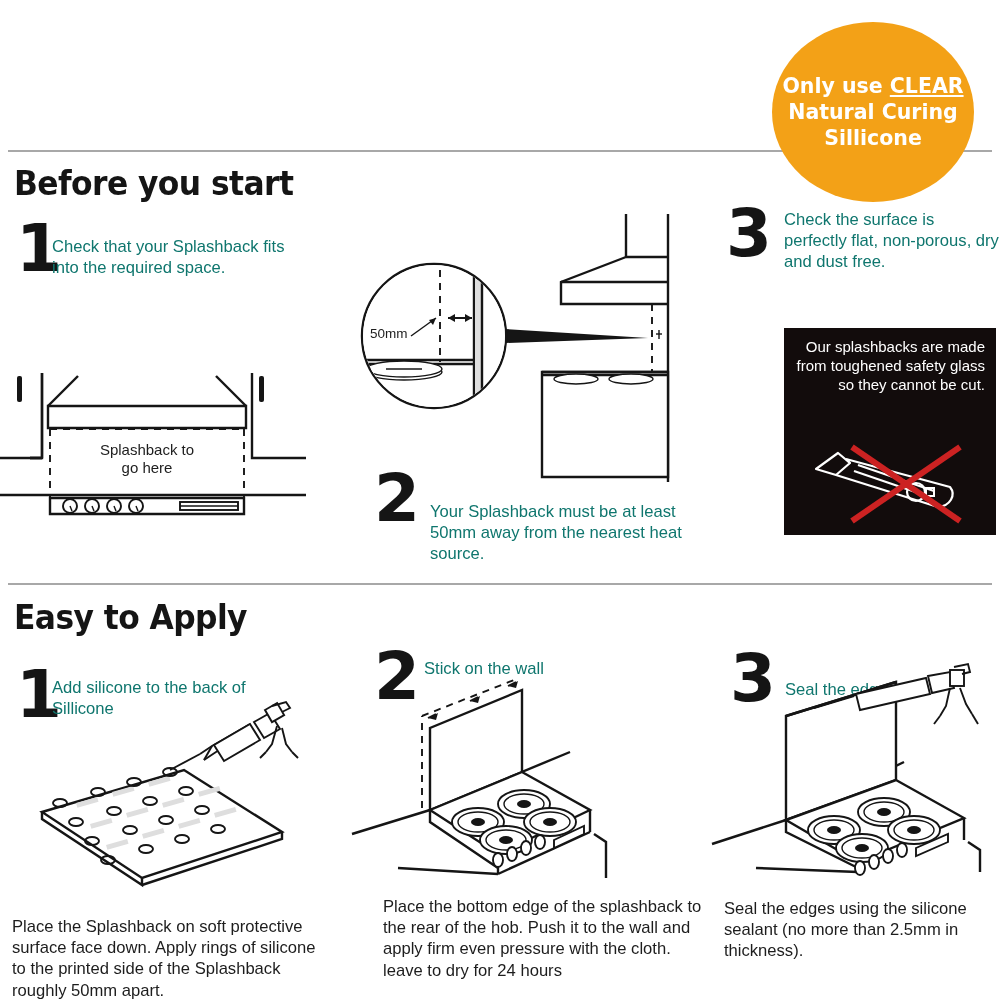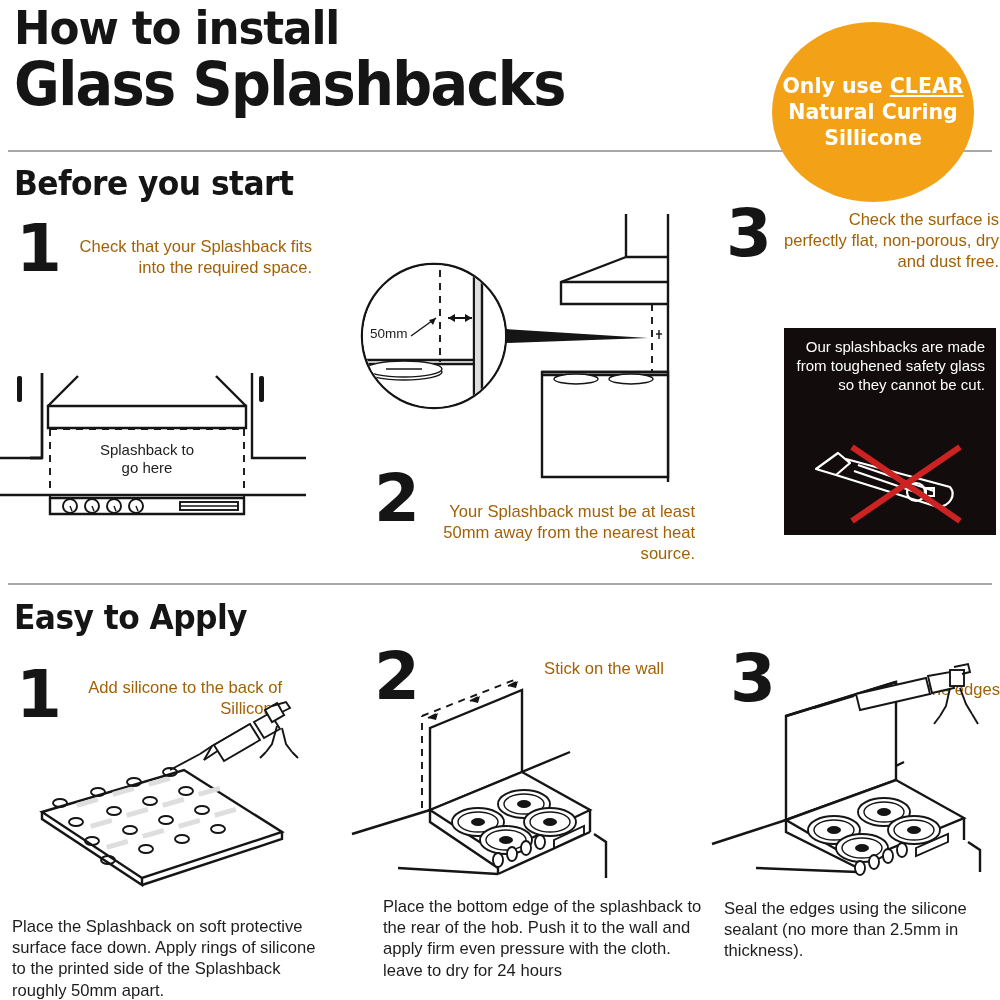--- a/index.html
+++ b/index.html
@@ -65,22 +65,21 @@
 
   
   .stepnum {
     position: absolute;
     font-family: "DejaVu Sans", sans-serif;
     font-weight: bold; font-size: 66px; line-height: 0.82;
     color: #151515; letter-spacing: -3px;
   }
   .steptext {
     position: absolute; font-size: 16.6px; line-height: 1.26;
-    color: #a16207;
-    text-align: right;
+    color: #0f766e;
   }
 
   
   #s1-num  { left: 16px;  top: 222px; }
   #s1-text { left: 52px;  top: 237px; width: 260px; }
   #s2-num  { left: 374px; top: 472px; }
   #s2-text { left: 430px; top: 478px; width: 265px; margin-top: 24px; }
   #s3-num  { left: 726px; top: 207px; }
   #s3-text { left: 784px; top: 210px; width: 215px; }
 
@@ -128,24 +127,20 @@
   .blk { fill: #151515; }
   .gry { fill: #dedede; stroke: none; }
   .lbl { font-family: "Liberation Sans", sans-serif; font-size: 15px; fill: #1d1d1d; }
   .lbl-s { font-family: "Liberation Sans", sans-serif; font-size: 13.5px; fill: #1d1d1d; }
 </style>
 </head>
 <body>
 
 <div id="page">
 
-  <div class="title-block">
-    <div class="title-line1">How to install</div>
-    <div class="title-line2">Glass Splashbacks</div>
-  </div>
 
   <div class="hr" id="hr-top"></div>
 
   <div class="badge" id="badge" style="--badge-bg: #f3a117;">
     <div class="badge-text">
       <span>Only use </span><u>CLEAR</u><br>
       <span>Natural Curing</span><br>
       <span>Sillicone</span>
     </div>
   </div>

